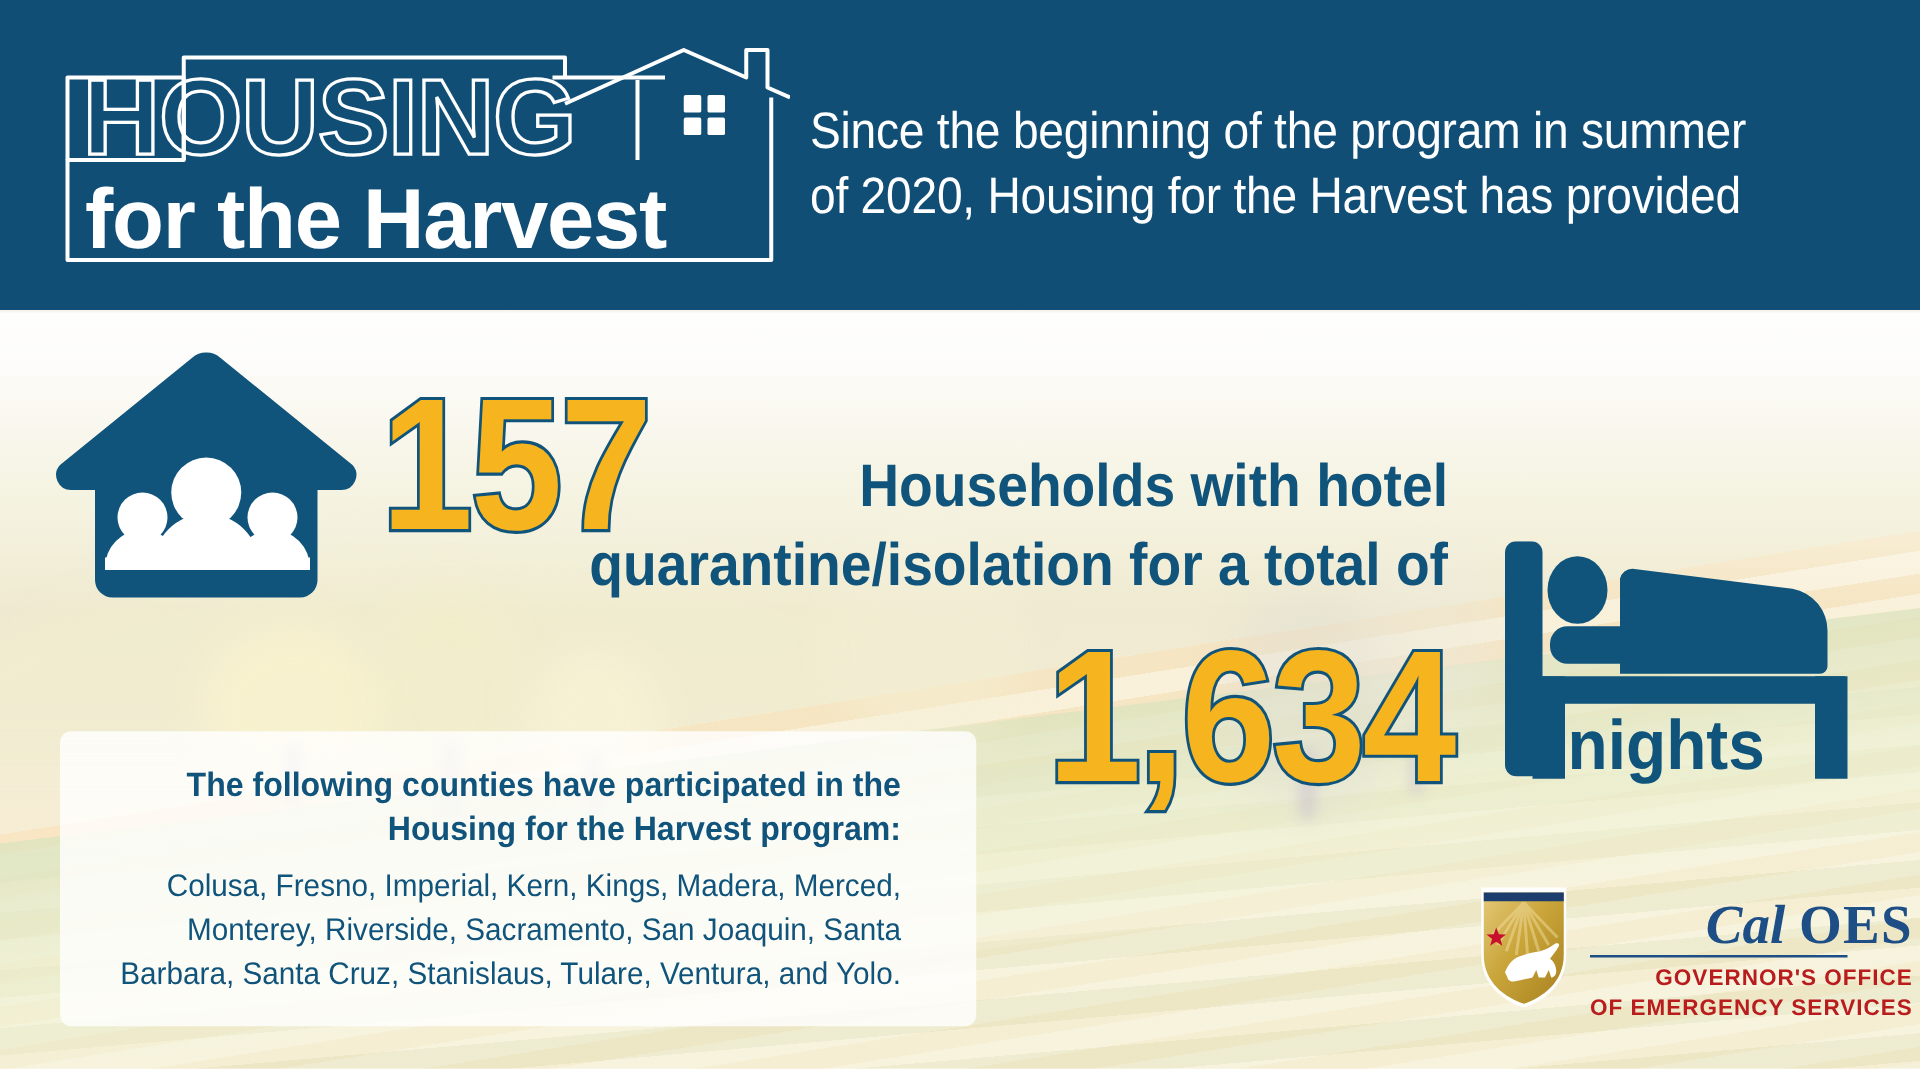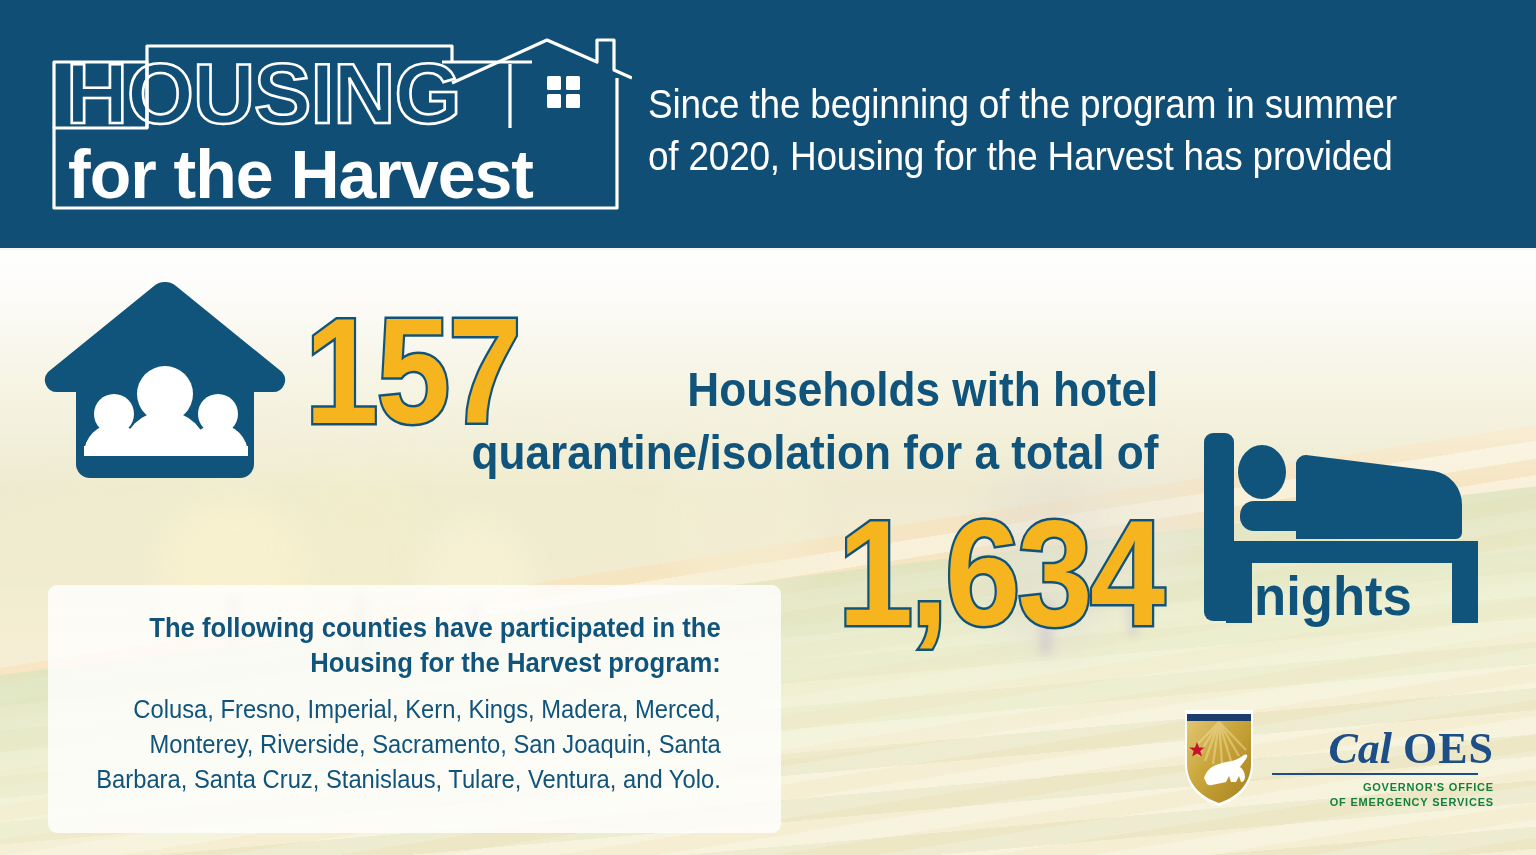--- a/index.html
+++ b/index.html
@@ -226,21 +226,21 @@
     transform: scaleX(0.94);
     transform-origin: left top;
     z-index: 9;
   }
 
   
   .counties-panel {
     position: absolute;
     left: 48px; top: 337px;
     width: 733px;
-    padding: 26px 26px 36px 22px;
+    padding: 26px 26px 24px 22px;
     background: rgba(255,255,255,0.80);
     border-radius: 9px;
     box-sizing: border-box;
   }
   .counties-heading {
     color: #10547c;
     font-size: 27px;
     font-weight: 700;
     line-height: 1.28;
     margin: 0 0 12px 0;
@@ -283,22 +283,22 @@
   }
   .caloes-title .cal { font-style: italic; }
   .caloes-title .oes { font-style: normal; letter-spacing: 1px; }
   .caloes-rule {
     height: 2px;
     background: #1d4e86;
     margin: 3px 0 5px 0;
     width: 206px;
   }
   .caloes-sub {
-    color: #15803d;
-    font-size: 11px;
+    color: #b91c1c;
+    font-size: 18px;
     font-weight: 700;
     line-height: 1.30;
     letter-spacing: 0.8px;
     font-family: "Liberation Sans", sans-serif;
     white-space: nowrap;
   }
 </style>
 </head>
 <body>
 

